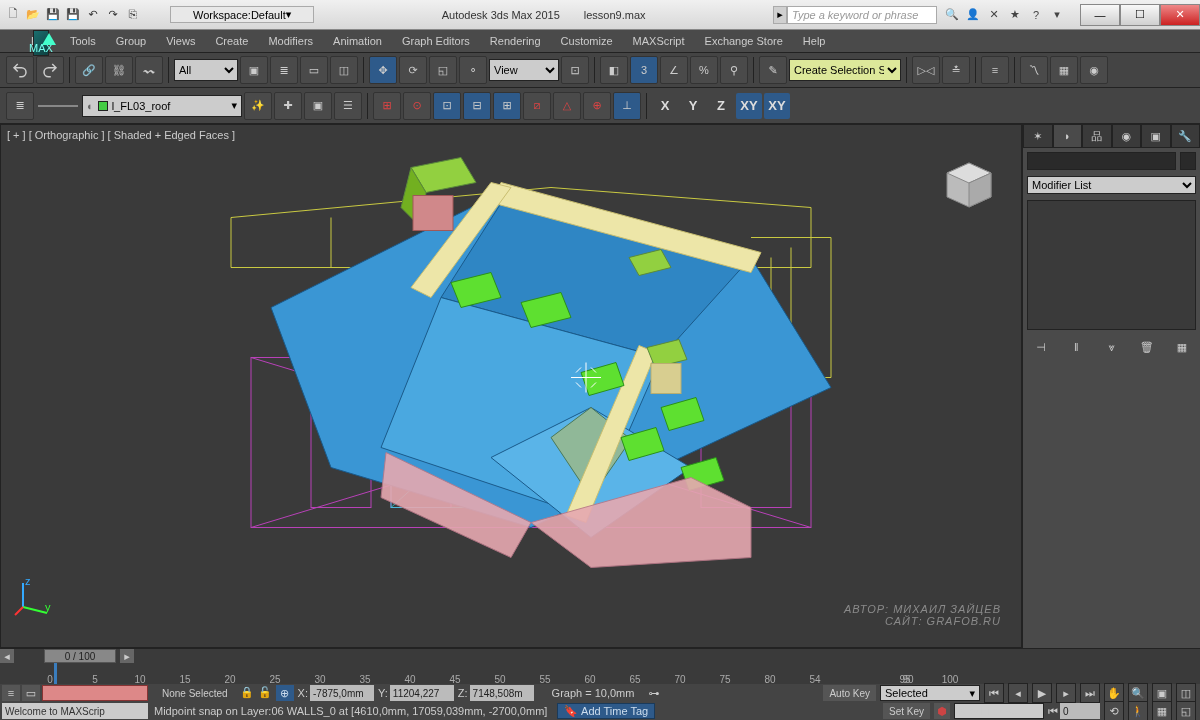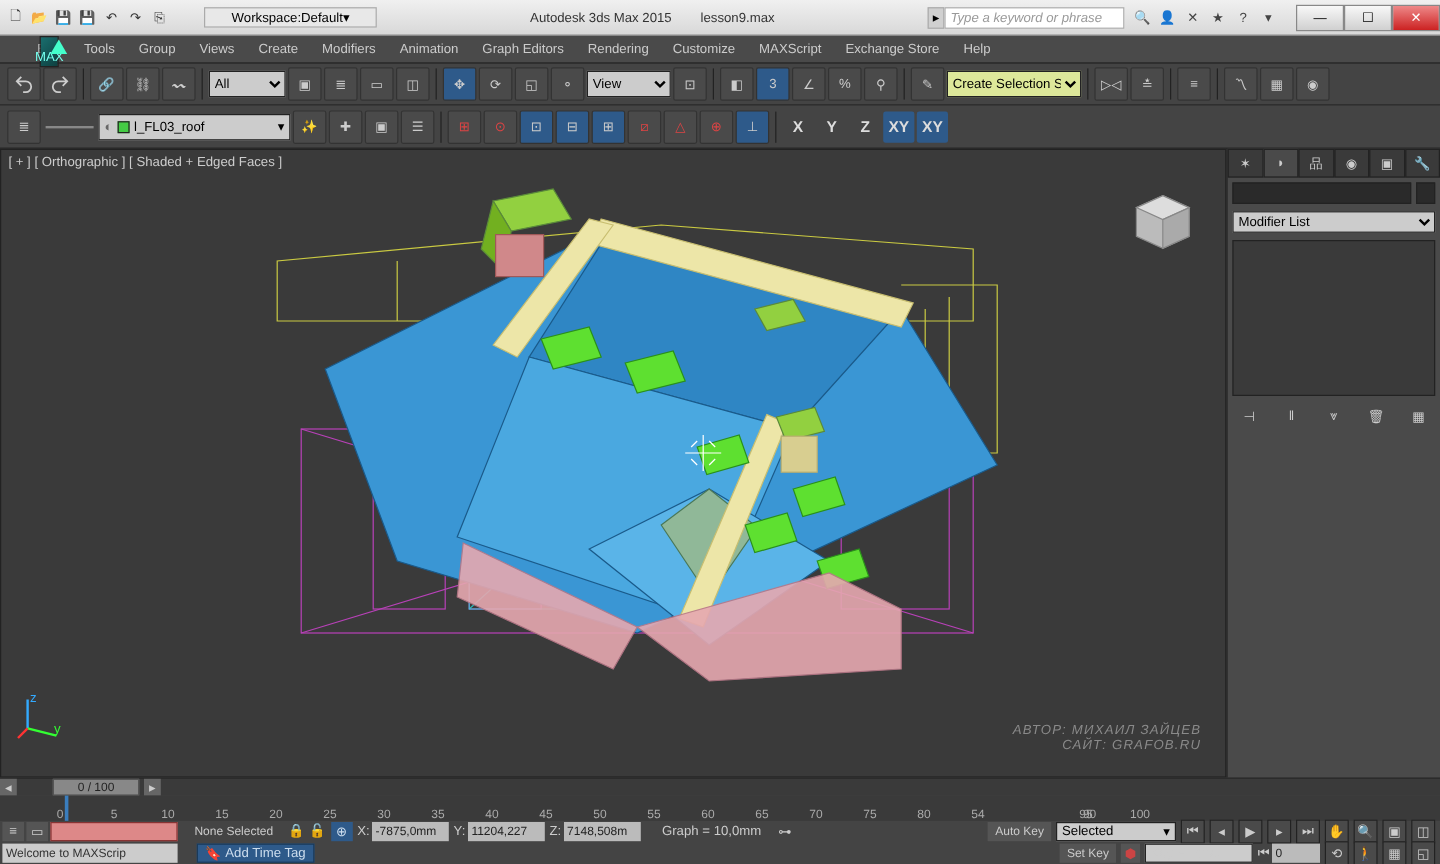--- a/index.html
+++ b/index.html
@@ -428,20 +428,21 @@
       <div class="btn">◂</div>
       <div class="btn">▶</div>
       <div class="btn">▸</div>
       <div class="btn">⏭</div>
       <div class="btn">✋</div>
       <div class="btn">🔍</div>
       <div class="btn">▣</div>
       <div class="btn">◫</div>
     </div>
     <div class="row2">
+      <span>Midpoint snap on Layer:06 WALLS_0 at [4610,0mm, 17059,039mm, -2700,0mm]</span>
       <div class="addtag" style="margin-left:10px">
         <span>🔖</span>
         <span>Add Time Tag</span>
       </div>
       <div style="margin-left:auto;display:flex;gap:4px;align-items:center">
         <div class="keybtn">Set Key</div>
         <div style="width:16px;height:16px;background:#555;color:#c44;display:flex;align-items:center;justify-content:center">⬢</div>
         <div class="sel" style="width:90px">
             <span>Key Filters...</span>
           </div>

